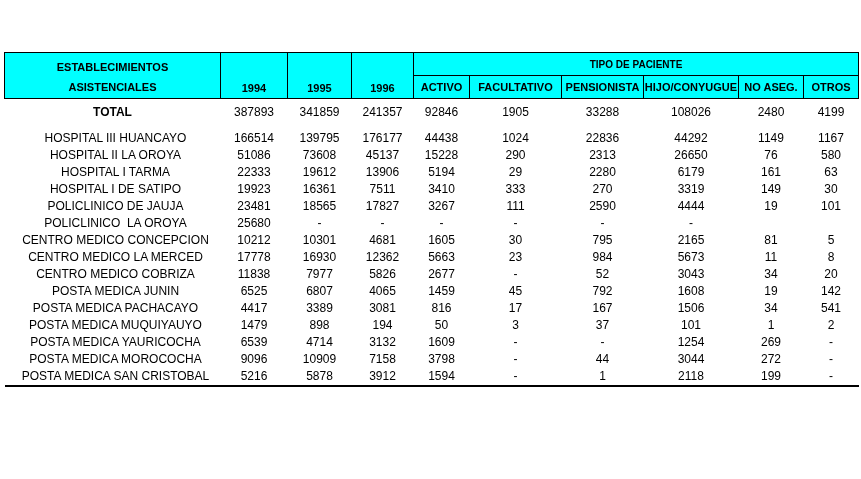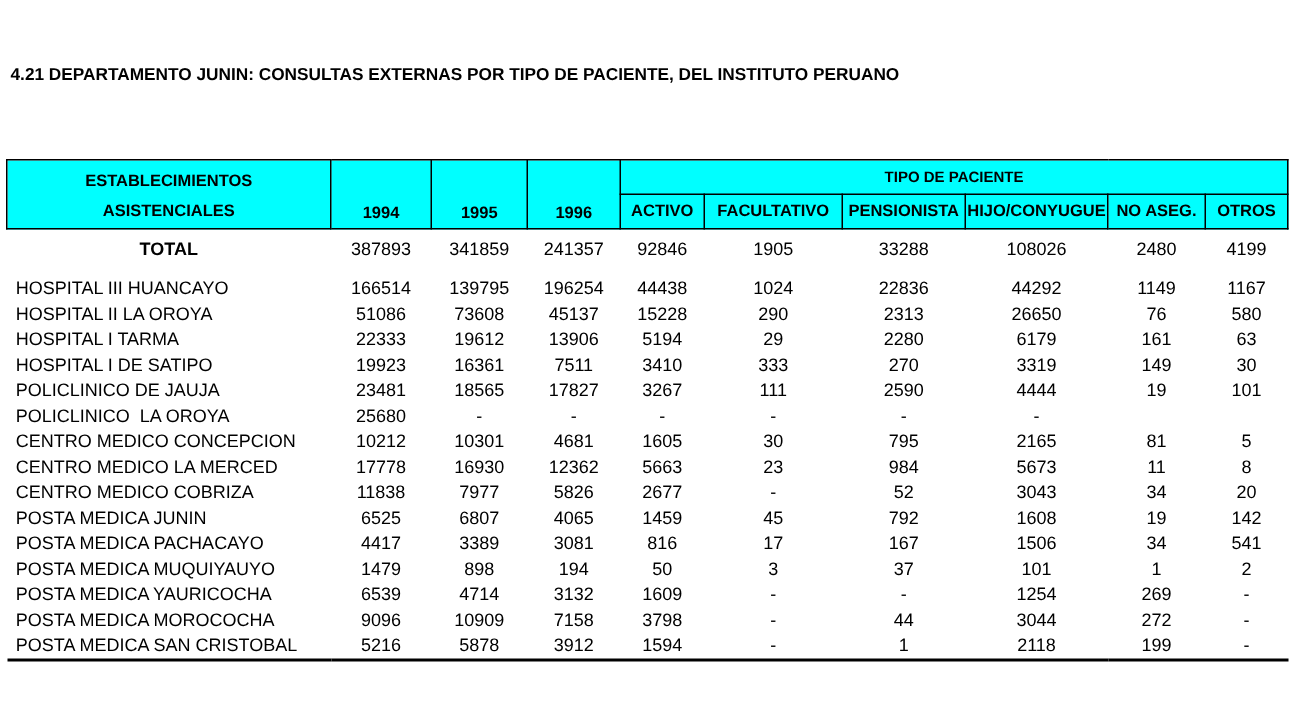--- a/index.html
+++ b/index.html
@@ -16,32 +16,31 @@
     background:#00ffff; border:1px solid #000; font-weight:bold;
     font-size:11px; padding:0; text-align:center;
   }
   tr.hrow { height:23px; }
   th.est-cell { vertical-align:middle;margin-top:48px; }
   th.est-cell .l1 { line-height:20px; padding-top:2px; }
   th.est-cell .l2 { line-height:20px; }
   th.year-cell { vertical-align:bottom; padding-bottom:4px; }
   th.group-cell { font-size:10px; }
   tbody td { padding:0; font-size:12px; height:17px; line-height:17px; border:none; }
-  td.name { text-align:left; padding-left:6px; white-space:pre; overflow:hidden; }
+  td.name { text-align:center; padding-left:6px; white-space:pre; overflow:hidden; }
   td.val  { text-align:center; }
   tr.total-row td.name { font-weight:bold; text-align:center; padding-left:0; }
   tr.spacer td { font-size:1px; line-height:1px; }
 </style>
 </head>
 <body>
 
 <div class="page">
 
   <div class="title">
-    <div>4.21 DEPARTAMENTO JUNIN: CONSULTAS EXTERNAS POR TIPO DE PACIENTE, DEL INSTITUTO PERUANO</div>
   </div>
 
   <table class="main">
     <colgroup>
       <col style="width:216px">
         <col style="width:67px">
         <col style="width:64px">
         <col style="width:62px">
       <col style="width:56px">
         <col style="width:92px">
@@ -86,21 +85,21 @@
           <td class="val">2480</td>
           <td class="val">4199</td>
         </tr>
         <tr class="spacer">
           <td colspan="10" style="height: 9px;"></td>
         </tr>
         <tr class="data-row">
           <td class="name">HOSPITAL III HUANCAYO</td>
           <td class="val">166514</td>
           <td class="val">139795</td>
-          <td class="val">196254</td>
+          <td class="val">176177</td>
           <td class="val">44438</td>
           <td class="val">1024</td>
           <td class="val">22836</td>
           <td class="val">44292</td>
           <td class="val">1149</td>
           <td class="val">1167</td>
         </tr>
         <tr class="data-row">
           <td class="name">HOSPITAL II LA OROYA</td>
           <td class="val">51086</td>

